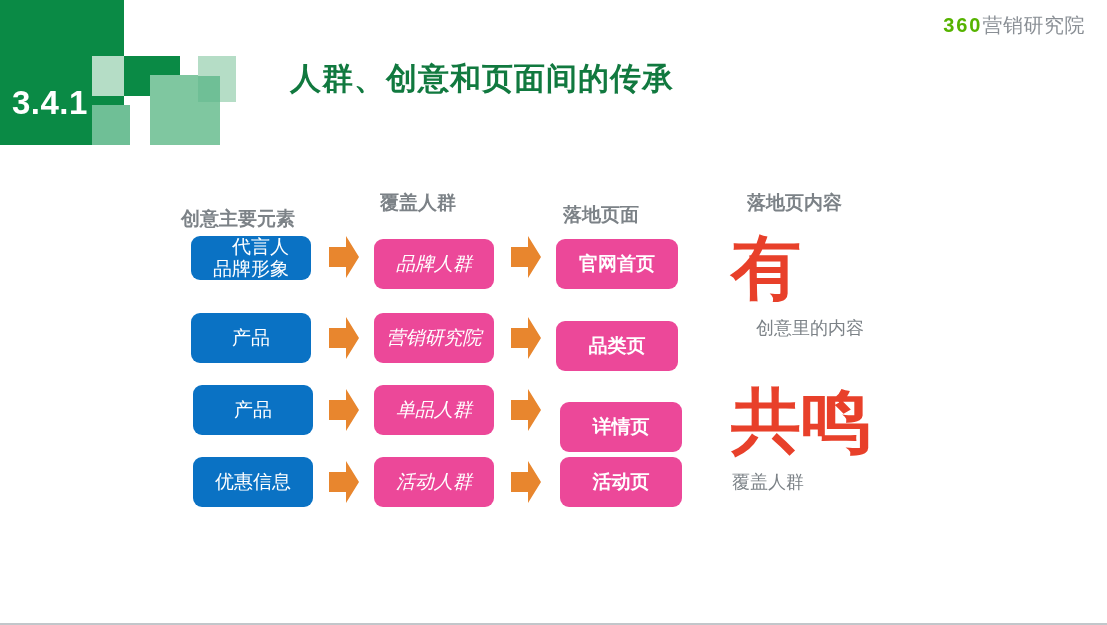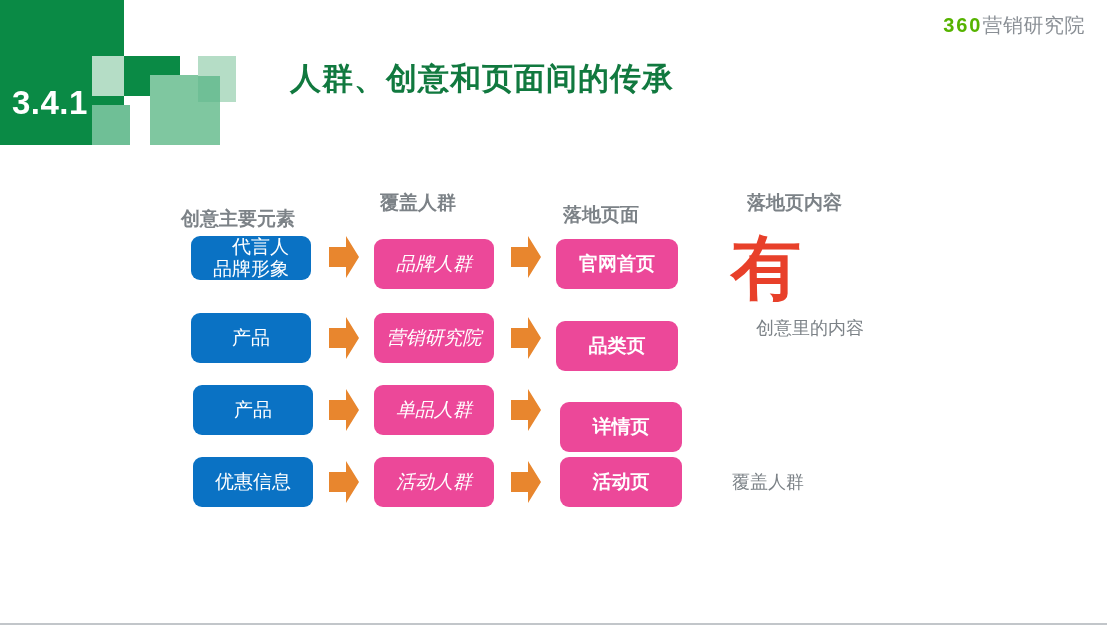--- a/index.html
+++ b/index.html
@@ -220,15 +220,16 @@
     <div class="chip chip-aud h-norm" style="top:1px">活动人群</div>
     <svg class="arrow arrow-1" viewBox="0 0 30 42" style="top:5px">
       <polygon points="0,11 17,11 17,0 30,21 17,42 17,31 0,31" fill="#e8862e"></polygon>
     </svg>
     <div class="chip chip-page h-norm" style="left:560px;top:1px">活动页</div>
   </div>
 
   <div class="big-word big-word-0">有</div>
   <div class="sub-word sub-word-0">创意里的内容</div>
 
+  <div class="big-word big-word-1">共鸣</div>
   <div class="sub-word sub-word-1">覆盖人群</div>
 
 </div>
 
 </body></html>

